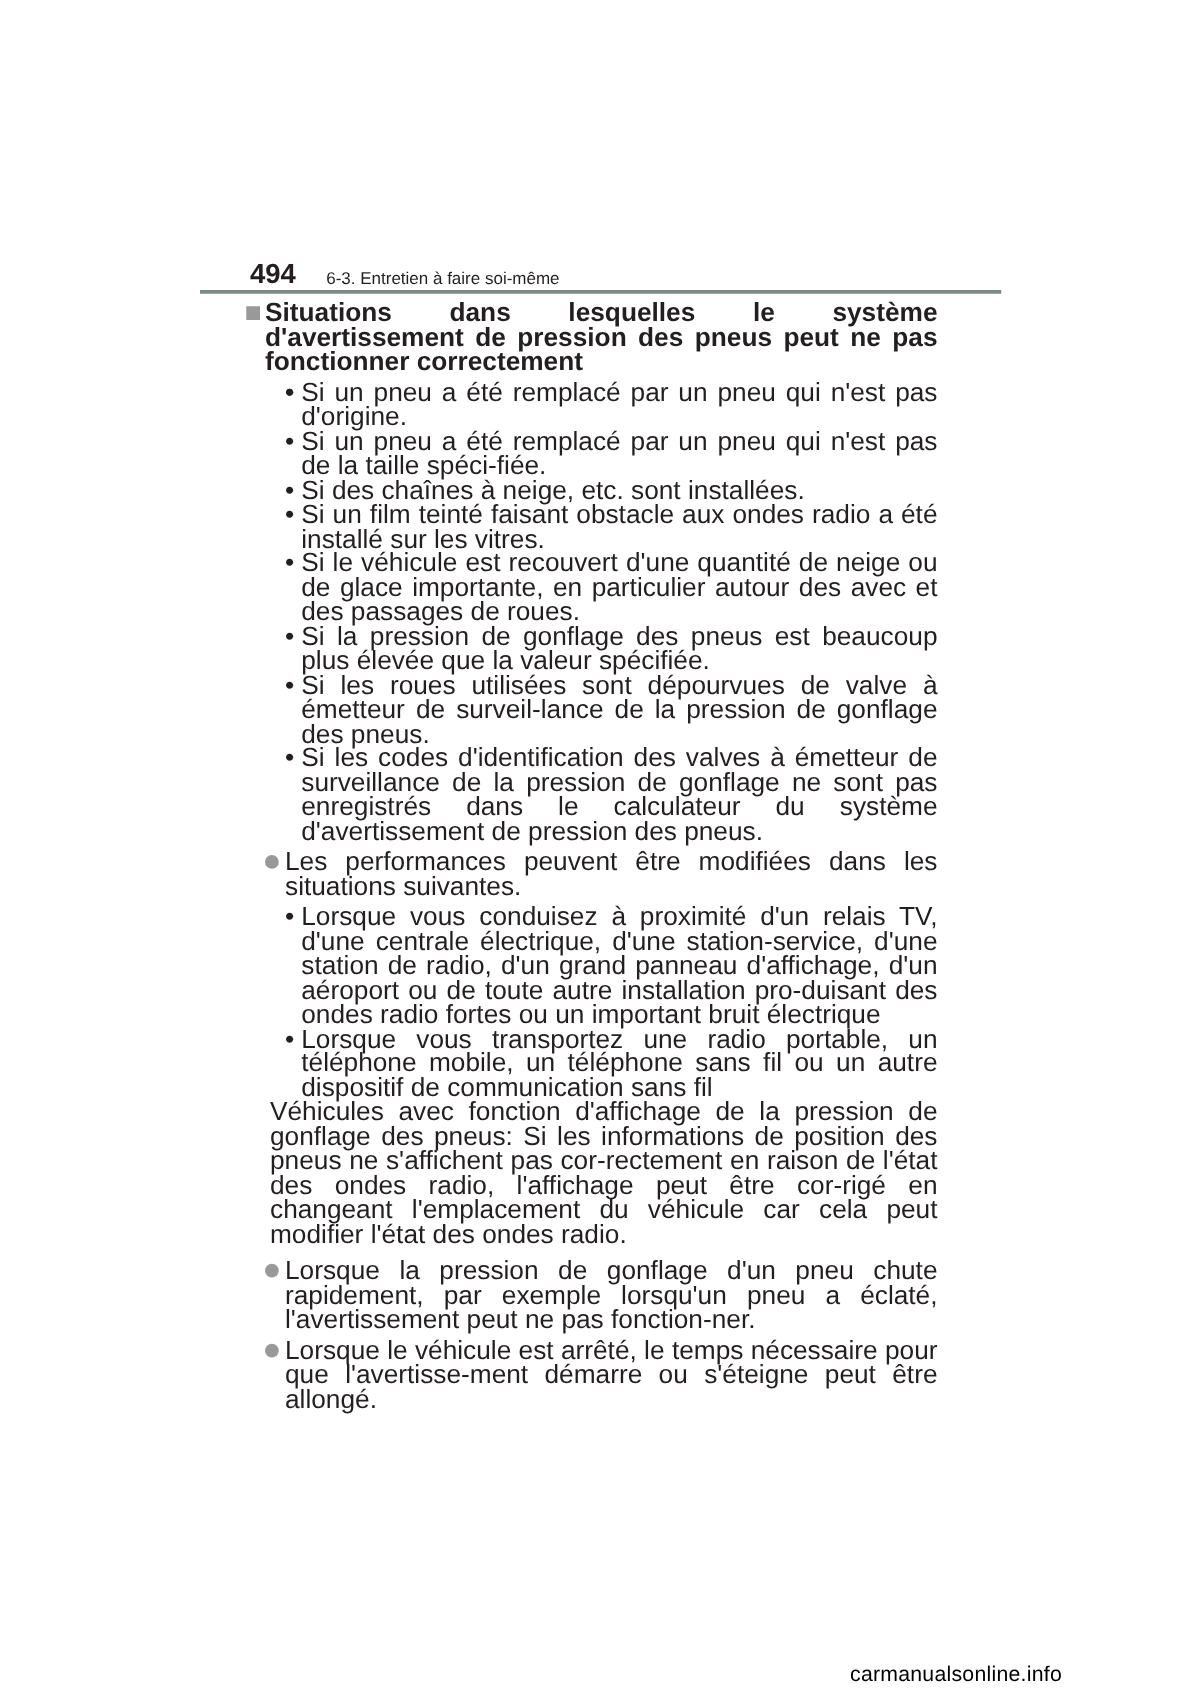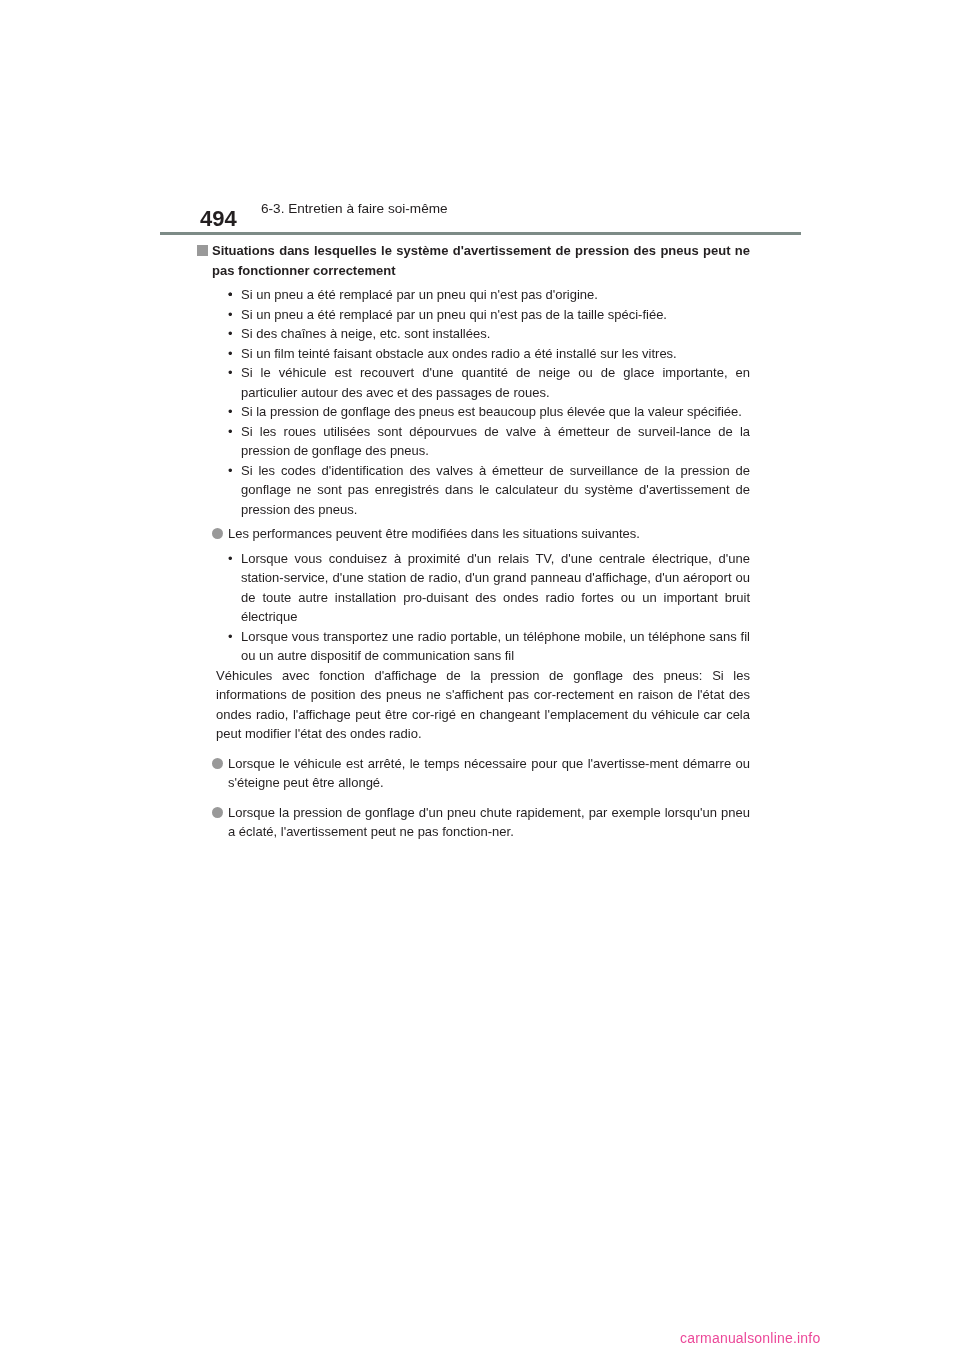--- a/index.html
+++ b/index.html
@@ -1,34 +1,34 @@
 <!DOCTYPE html>
 <html><head>
 <meta charset="utf-8">
 <style>
   html, body { margin:0; padding:0; background:#ffffff; }
   body { width:960px; height:1358px; position:relative; overflow:hidden;
          font-family:"Liberation Sans", sans-serif; color:#231f20; }
   .page-header { position:absolute; left:160px; top:200px; width:641px; height:36px; }
   .page-number { position:absolute; left:40px; top:6px; font-size:22px; font-weight:bold; letter-spacing:0px; }
-  .section-title { position:absolute; left:101px; top:1px; font-size:13.6px; color:#231f20; }
+  .section-title { position:absolute; left:101px; top:15px; font-size:13.6px; color:#231f20; }
   .header-rule { position:absolute; left:0; top:32px; width:641px; height:3px; background:#7d8b87; }
 
-  .content { position:absolute; left:212px; top:241px; width:538px; font-size:13px; line-height:19.5px; }
+  .content { position:absolute; left:212px; top:241px; width:538px; font-size:21px; line-height:19.5px; }
   .heading { position:relative; font-weight:bold; text-align:justify; text-align-last:left; margin:0 0 5px 0; }
   .heading .sq { position:absolute; left:-15px; top:4px; width:11px; height:11px; background:#999999; }
   .item { position:relative; text-align:justify; margin:0 0 5px 16px; }
   .item .dot { position:absolute; left:-16px; top:4px; width:11px; height:11px; border-radius:50%; background:#999999; }
   .sublist { margin:0 0 5px 16px; padding:0; list-style:none; }
   .sublist li { position:relative; padding-left:13px; text-align:justify; }
   .sublist li .bul { position:absolute; left:0; top:0; }
   .para { margin:0 0 10px 4px; text-align:justify; }
   .item p { margin:0; }
 
-  .watermark { position:absolute; left:680px; top:1330px; font-size:14px; color:#ec4899; letter-spacing:0.2px; }
+  .watermark { position:absolute; left:680px; top:1330px; font-size:17px; color:#000000; letter-spacing:0.2px; }
 </style>
 </head>
 <body>
 
 <div class="page-header">
   <span class="page-number">494</span>
   <span class="section-title">6-3. Entretien à faire soi-même</span>
   <div class="header-rule"></div>
 </div>
 
@@ -53,24 +53,24 @@
   <div class="item">
     <span class="dot"></span>
     <p>Les performances peuvent être modifiées dans les situations suivantes.</p>
   </div>
   <ul class="sublist" style="margin-bottom:0;">
     <li><span class="bul">•</span><span>Lorsque vous conduisez à proximité d'un relais TV, d'une centrale électrique, d'une station-service, d'une station de radio, d'un grand panneau d'affichage, d'un aéroport ou de toute autre installation pro-duisant des ondes radio fortes ou un important bruit électrique</span></li>
     <li><span class="bul">•</span><span>Lorsque vous transportez une radio portable, un téléphone mobile, un téléphone sans fil ou un autre dispositif de communication sans fil</span></li>
   </ul>
   <p class="para">Véhicules avec fonction d'affichage de la pression de gonflage des pneus: Si les informations de position des pneus ne s'affichent pas cor-rectement en raison de l'état des ondes radio, l'affichage peut être cor-rigé en changeant l'emplacement du véhicule car cela peut modifier l'état des ondes radio.</p>
 
+  <div class="item" style="margin-top:10px;">
+    <span class="dot"></span>
+    <p>Lorsque la pression de gonflage d'un pneu chute rapidement, par exemple lorsqu'un pneu a éclaté, l'avertissement peut ne pas fonction-ner.</p>
+  </div>
+
   <div class="item">
     <span class="dot"></span>
     <p>Lorsque le véhicule est arrêté, le temps nécessaire pour que l'avertisse-ment démarre ou s'éteigne peut être allongé.</p>
-  </div>
-
-  <div class="item" style="margin-top:10px;">
-    <span class="dot"></span>
-    <p>Lorsque la pression de gonflage d'un pneu chute rapidement, par exemple lorsqu'un pneu a éclaté, l'avertissement peut ne pas fonction-ner.</p>
   </div>
 </div>
 
 <div class="watermark">carmanualsonline.info</div>
 
 </body></html>

